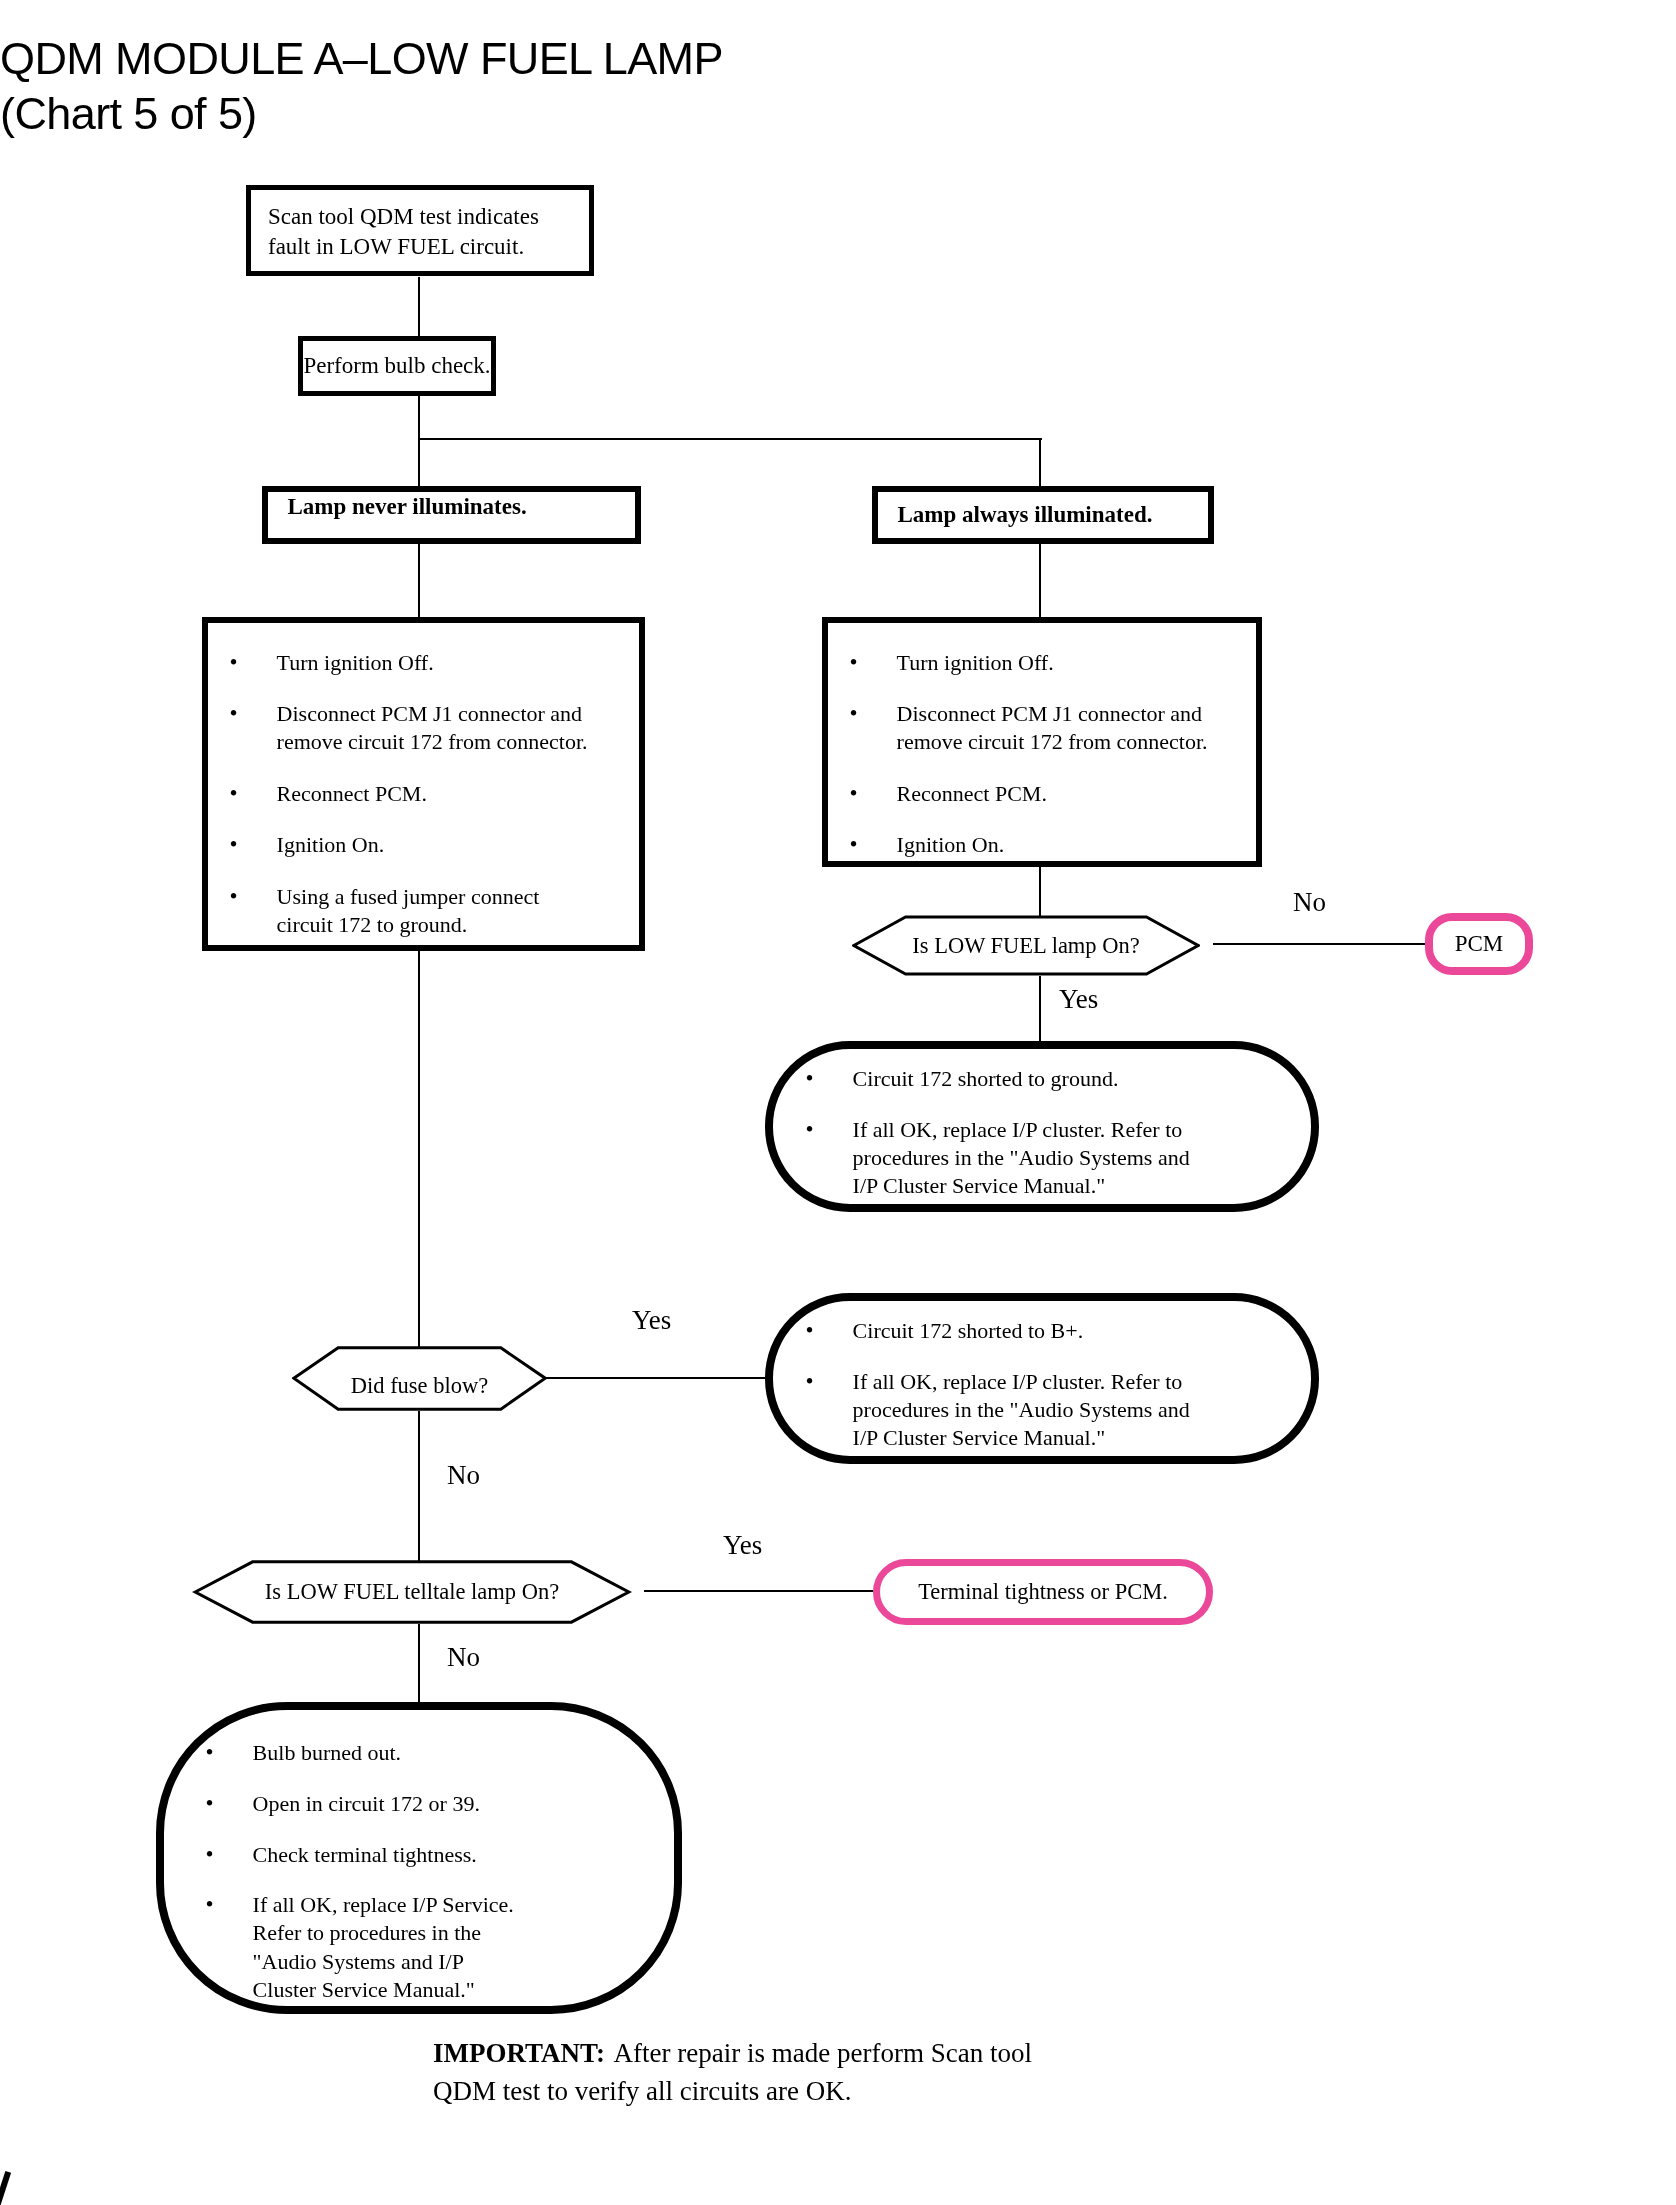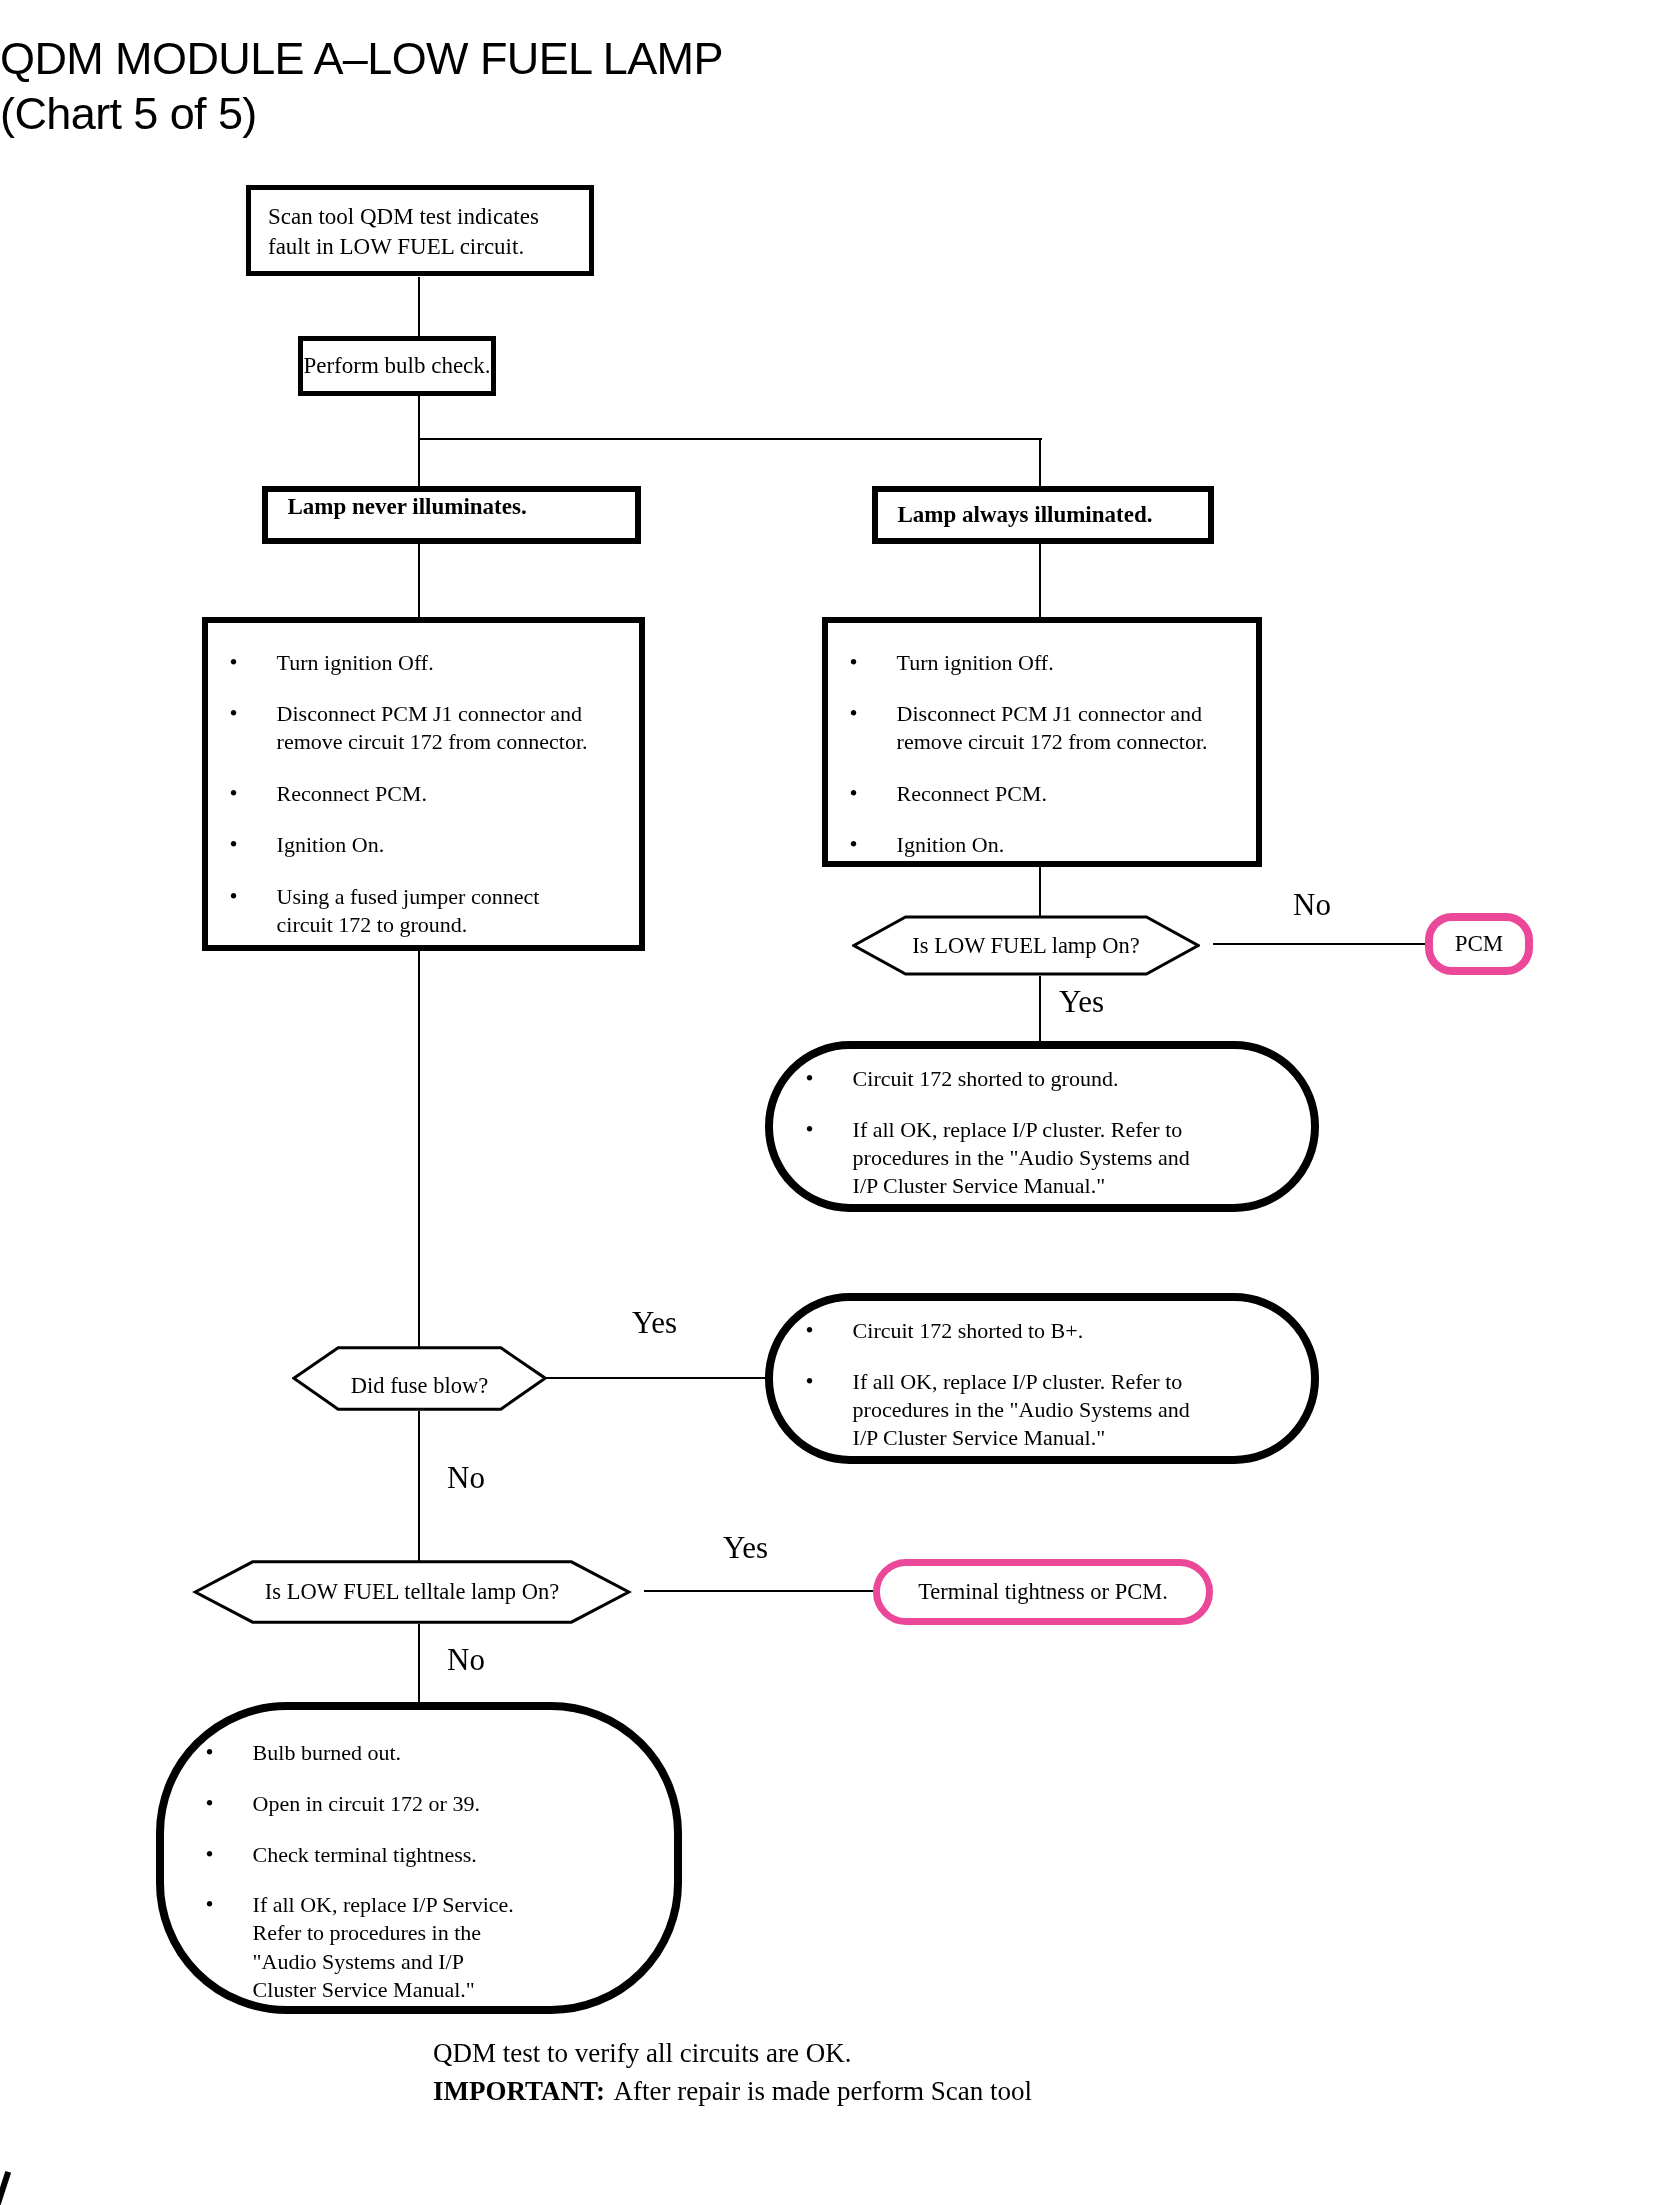--- a/index.html
+++ b/index.html
@@ -12,21 +12,21 @@
   .round{border:8.5px solid #000;background:#fff;box-sizing:border-box;}
   .stadium{border:8px solid #ec4899;background:#fff;box-sizing:border-box;display:flex;align-items:center;justify-content:center;}
   .conn{background:#000;}
   .node-text{font-size:23px;line-height:1.3;}
   .center-text{display:flex;align-items:center;justify-content:center;text-align:center;}
   .bold{font-weight:bold;}
   .bullets{display:flex;flex-direction:column;}
   .li{display:flex;flex-direction:row;}
   .dot{flex:0 0 47px;font-size:23px;line-height:1.25;padding-left:3.6px;}
   .li-text{font-size:22px;line-height:1.28;}
-  .edge-label{font-size:31px;line-height:1;}
+  .edge-label{font-size:27px;line-height:1;}
   .hexwrap{display:flex;align-items:center;justify-content:center;}
   .hexwrap svg{position:absolute;left:0;top:0;}
   .hextext{position:relative;font-size:22.5px;text-align:center;}
   .important{font-size:27px;line-height:1.4;}
   .important .lbl{font-weight:bold;margin-right:8.5px;}
 </style>
 </head>
 <body>
 
 <div class="abs title">
@@ -199,20 +199,20 @@
     <span class="li-text">
       <div>If all OK, replace I/P Service.</div>
       <div>Refer to procedures in the</div>
       <div>"Audio Systems and I/P</div>
       <div>Cluster Service Manual."</div>
     </span>
   </div>
 </div>
 
 <div class="abs important" style="left:433px;top:2035px;width:742px;">
-  <div>QDM test to verify all circuits are OK.</div>
   <div>
     <span class="lbl">IMPORTANT:</span><span>After repair is made perform Scan tool</span>
   </div>
+  <div>QDM test to verify all circuits are OK.</div>
 </div>
 
 <div class="abs conn" style="left:0px;top:2171px;width:6px;height:34px;transform:rotate(18deg);"></div>
 
 
 </body></html>

